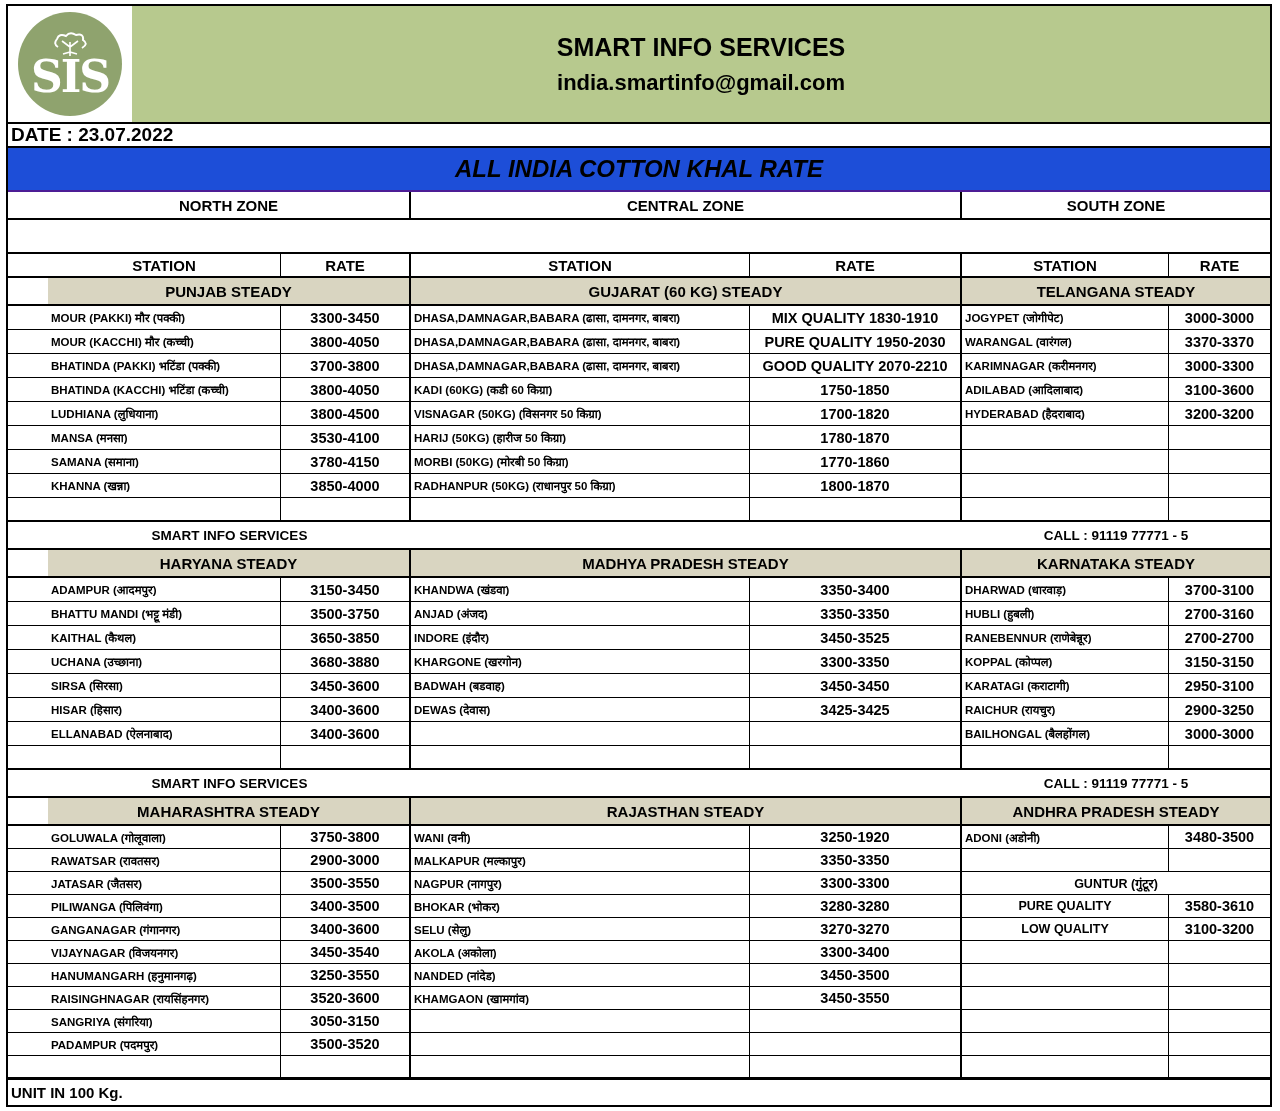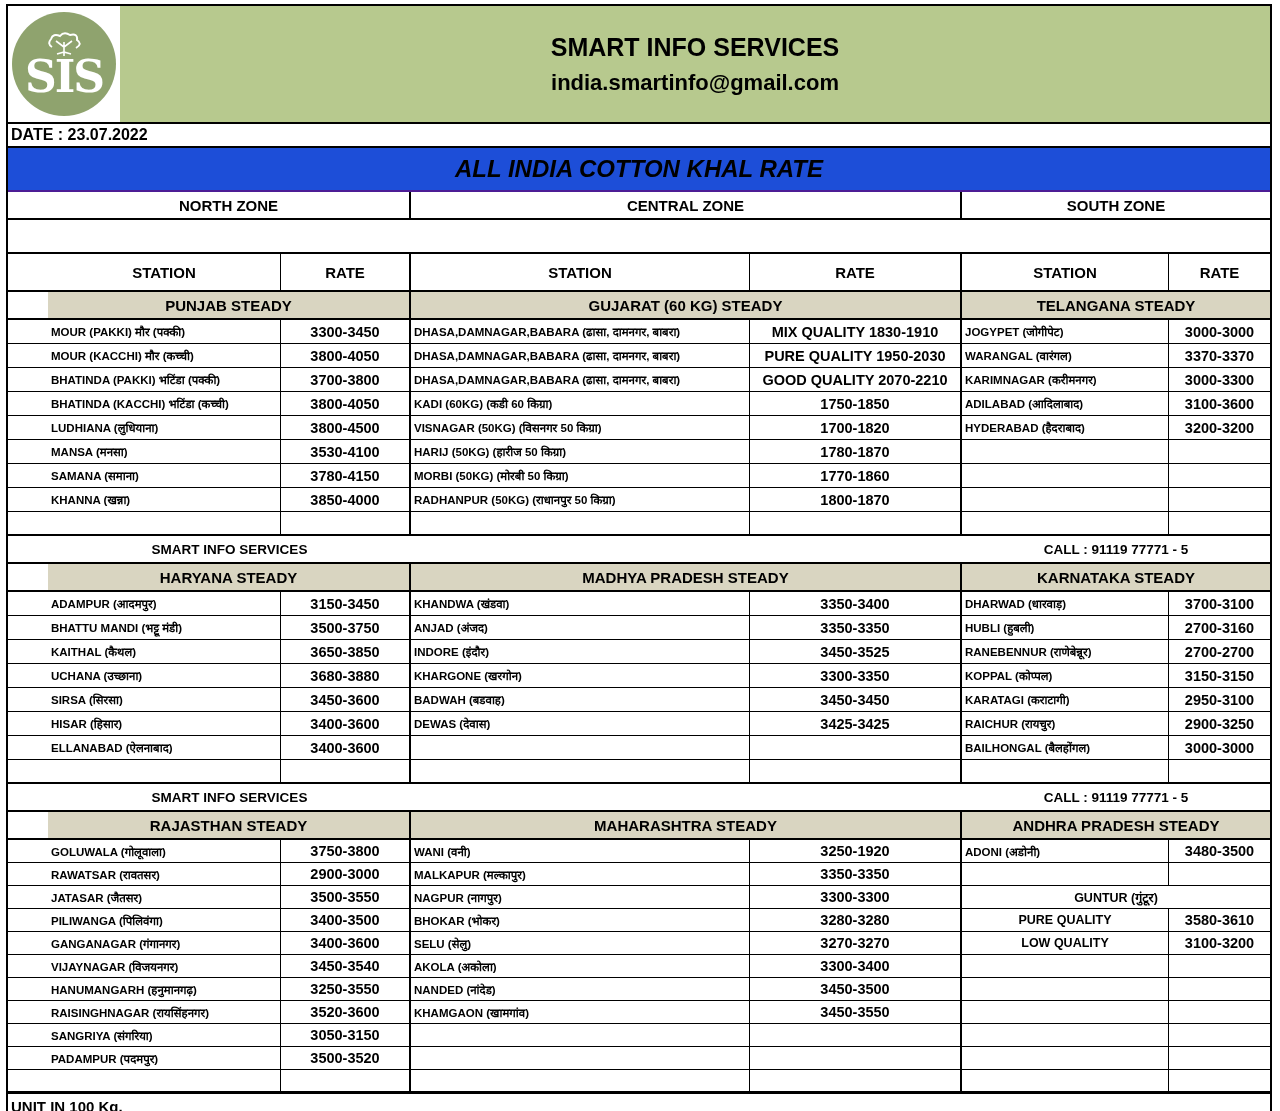--- a/index.html
+++ b/index.html
@@ -3,39 +3,39 @@
 <meta charset="utf-8">
 <style>
   * { box-sizing: border-box; margin: 0; padding: 0; }
   html,body { background:#ffffff; width:1280px; }
   body { font-family: "Liberation Sans", "DejaVu Sans", sans-serif; color:#000; }
   .outer { width:1266px; margin:4px 8px 2px 6px; border:2px solid #000; background:#fff;
            --gcols: 233px 130px 339px 212px 207px 1fr; }
 
   
   .banner { height:118px; border-bottom:2px solid #000; background:#b7c98e; display:flex; }
-  .logo-box { width:112px; background:#fff; display:flex; align-items:center; justify-content:center;text-align:right; }
+  .logo-box { width:124px; background:#fff; display:flex; align-items:center; justify-content:center;text-align:right; }
   .logo-circle { width:104px; height:104px; border-radius:50%; background:#8fa36e;
                  display:flex; flex-direction:column; align-items:center; justify-content:center; }
   .logo-sis { font-family:"DejaVu Serif", serif; font-weight:bold; color:#fff; font-size:44px;
               line-height:40px; letter-spacing:-2px; }
   .banner-main { flex:1; display:flex; flex-direction:column; align-items:center; justify-content:center; gap:8px; }
   .company { font-size:25px; font-weight:bold; }
   .email   { font-size:22px; font-weight:bold; }
 
   .daterow { height:24px; border-bottom:2px solid #000; display:flex; align-items:center;
-             padding-left:3px; font-size:16px; font-weight:bold; }
+             padding-left:3px; font-size:19px; font-weight:bold; }
   .titlerow { height:44px; border-bottom:2px solid #4c1d95; background:#1d4ed8; display:flex;
               align-items:center; justify-content:center; font-size:24px; font-weight:bold;font-style:italic; }
 
   
   .row { display:grid; grid-template-columns:var(--gcols); border-bottom:1px solid #000; height:24px;padding-left:40px; }
   .row.h23 { height:23px; }
   .row.h28 { height:28px; }
-  .row.h30 { height:38px;text-align:right; }
+  .row.h30 { height:24px;text-align:right; }
   .row.h34 { height:34px; }
   .row.thick { border-bottom:2px solid #000; }
   .cell { display:flex; align-items:center; padding:0 3px; overflow:hidden; white-space:nowrap; }
   .cell.vr { border-right:1.5px solid #000; }
   .cell.vz { border-right:2px solid #000; }
   .span2 { grid-column: span 2; justify-content:center; }
   .span6 { grid-column: span 6; }
   .zhead, .colhead { font-size:15px; font-weight:bold; justify-content:center; }
   .sect .cell { background:#d9d5c1; font-size:15px; font-weight:bold; justify-content:center; }
   .station { font-size:11.5px; font-weight:bold; }
@@ -242,22 +242,22 @@
         <div class="cell rate vz"></div>
         <div class="cell station vr"></div>
         <div class="cell rate"></div>
       </div>
       <div class="row h28 thick">
         <div class="cell span2 band-text">SMART INFO SERVICES</div>
         <div class="cell span2"></div>
         <div class="cell span2 band-text">CALL : 91119 77771 - 5</div>
       </div>
       <div class="row h28 sect thick">
+        <div class="cell span2 vz">MAHARASHTRA STEADY</div>
         <div class="cell span2 vz">RAJASTHAN STEADY</div>
-        <div class="cell span2 vz">MAHARASHTRA STEADY</div>
         <div class="cell span2 ">ANDHRA PRADESH STEADY</div>
       </div>
       <div class="row h23">
         <div class="cell station vr">GOLUWALA (गोलूवाला)</div>
         <div class="cell rate vz">3750-3800</div>
         <div class="cell station vr">WANI (वनी)</div>
         <div class="cell rate vz">3250-1920</div>
         <div class="cell station vr">ADONI (अडोनी)</div>
         <div class="cell rate">3480-3500</div>
       </div>

